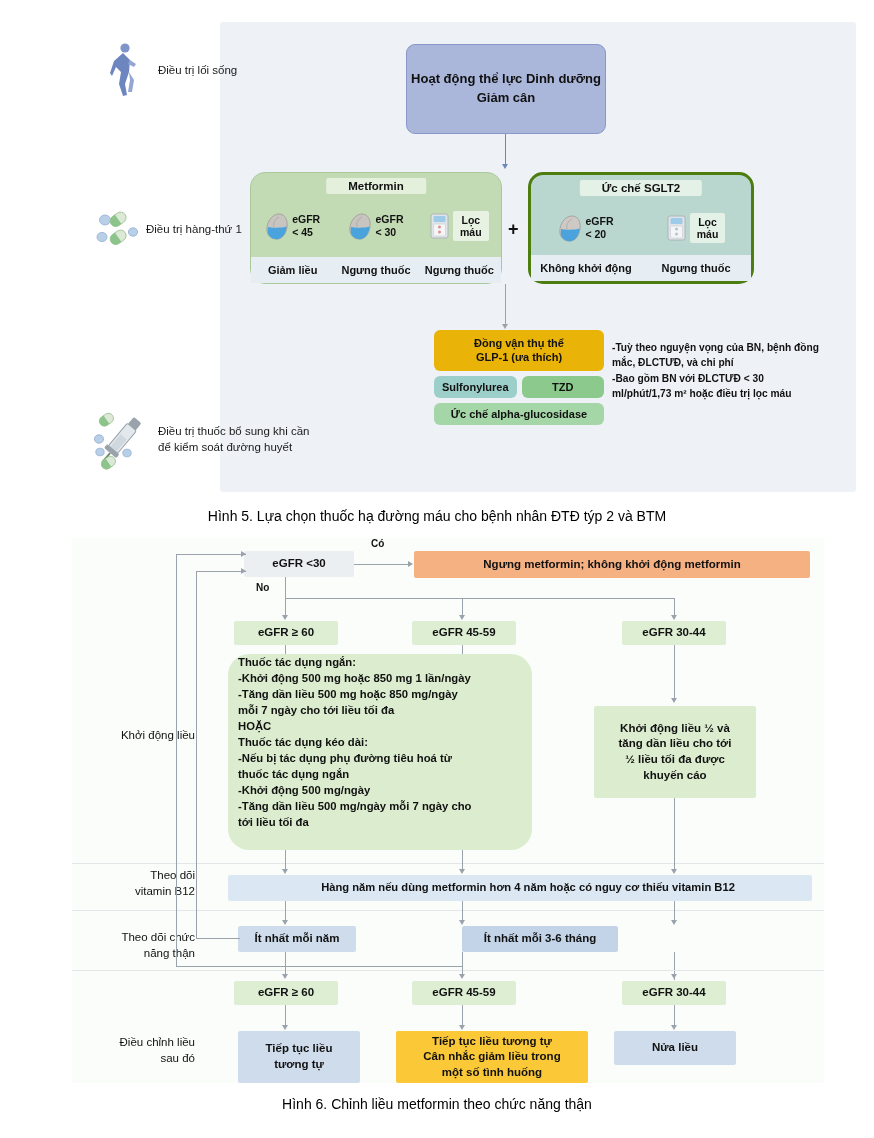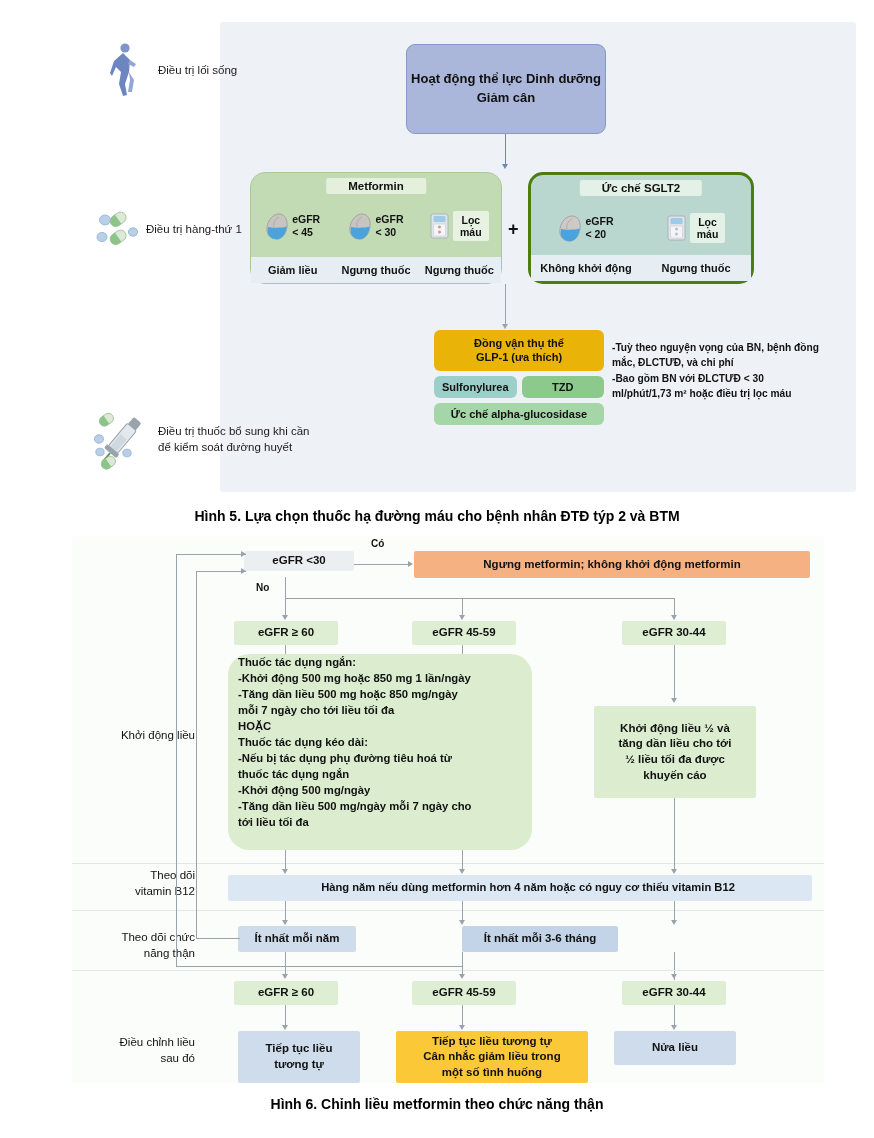--- a/index.html
+++ b/index.html
@@ -98,21 +98,21 @@
   .c-tzd   { background: #8bc98c; }
   .c-agi   { background: #a5d6a7; }
 
   .note {
     position: absolute; left: 580px; top: 340px; width: 230px;
     font-size: 10.2px; line-height: 1.5; color: #111; font-weight: bold;
   }
 
   .caption {
     position: absolute; width: 874px; text-align: center;
-    font-size: 14px; font-weight: bold; color: #000;
+    font-size: 14px; font-weight: normal; color: #000;
   }
   .cap5 { top: 508px; }
   .cap6 { top: 1096px; }
 
   
   .fig6 { position: absolute; left: 0; top: 538px; width: 874px; height: 548px; }
   .fig6-white { position: absolute; left: 72px; top: 0; width: 752px; height: 545px;
                 background: #fbfdfb; }
 
   .f6box {
@@ -323,21 +323,21 @@
     <div>-Bao gồm BN với ĐLCTƯĐ &lt; 30</div>
     <div>ml/phút/1,73 m² hoặc điều trị lọc máu</div>
   </div>
 </div>
 
 <div class="caption cap5">Hình 5. Lựa chọn thuốc hạ đường máu cho bệnh nhân ĐTĐ týp 2 và BTM</div>
 
 <div class="fig6">
   <div class="fig6-white"></div>
 
-  <div class="f6box g-grey" style="left:244px; top:13px; width:110px; height:20px;">eGFR &lt;30</div>
+  <div class="f6box g-grey" style="left:244px; top:13px; width:110px; height:26px;">eGFR &lt;30</div>
 
   <div class="edgelabel" style="left:371px; top:0px;">Có</div>
   <div class="edge h" style="left:354px; top:26px; width:56px;"></div>
   <div class="arrowhead right" style="left:408px; top:22.5px;"></div>
 
   <div class="f6box g-orange" style="left:414px; top:13px; width:396px; height:27px;">Ngưng metformin; không khởi động metformin</div>
 
   <div class="edgelabel" style="left:256px; top:44px;">No</div>
   <div class="edge v" style="left:285px; top:39px; height:22px;"></div>
   <div class="edge h" style="left:285px; top:60px; width:390px;"></div>

